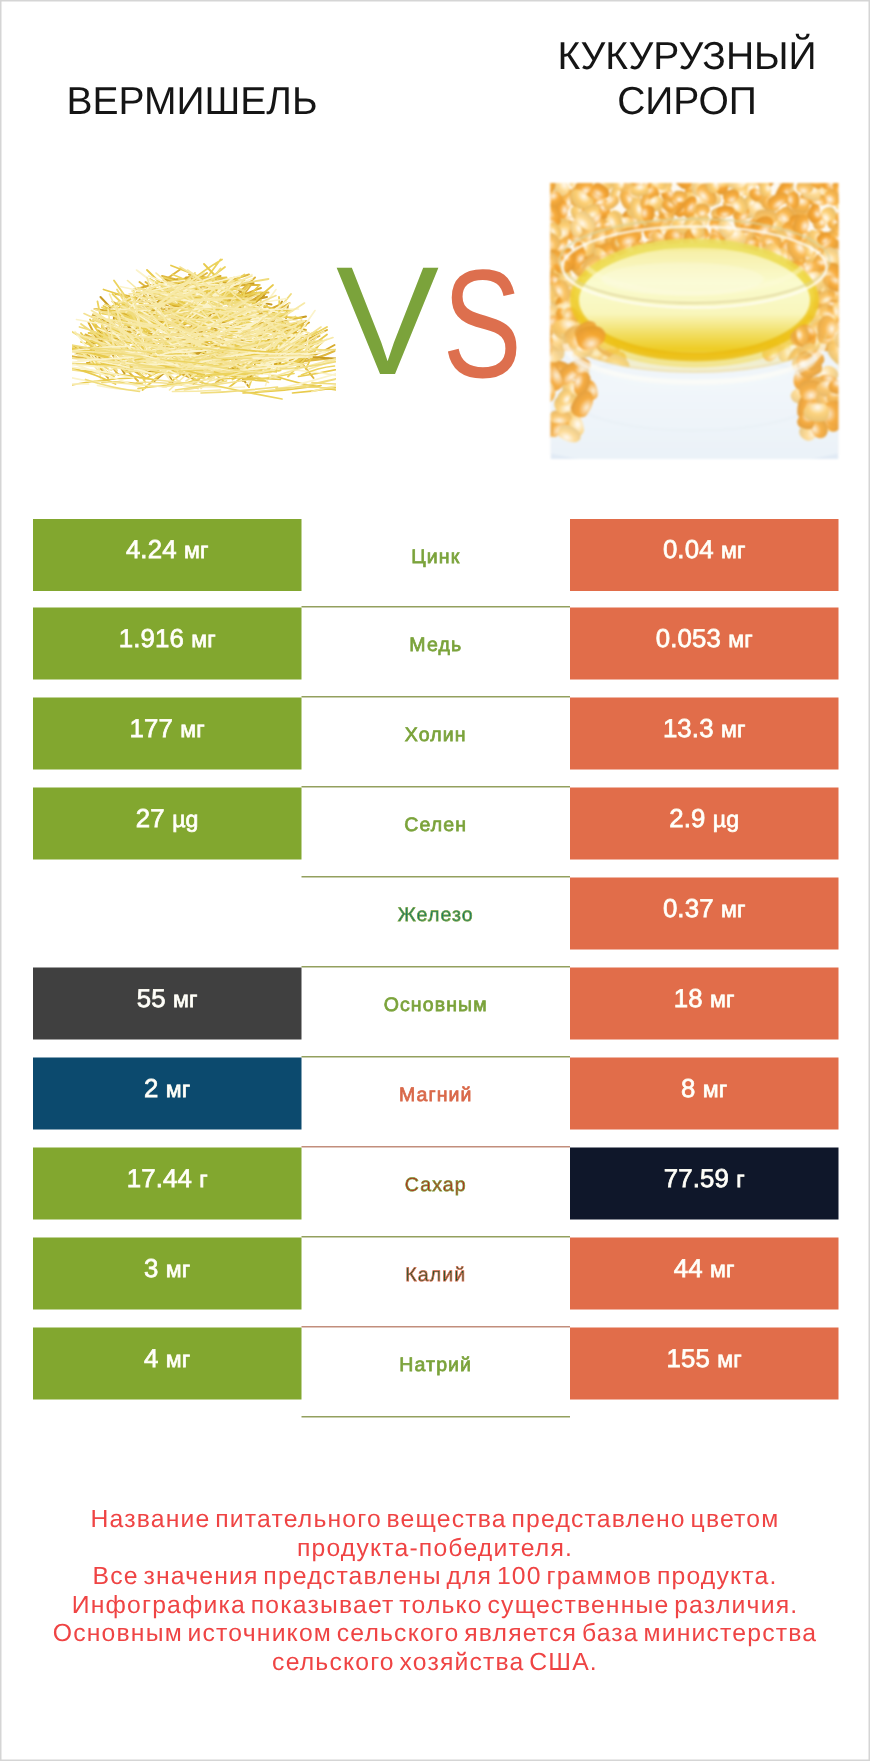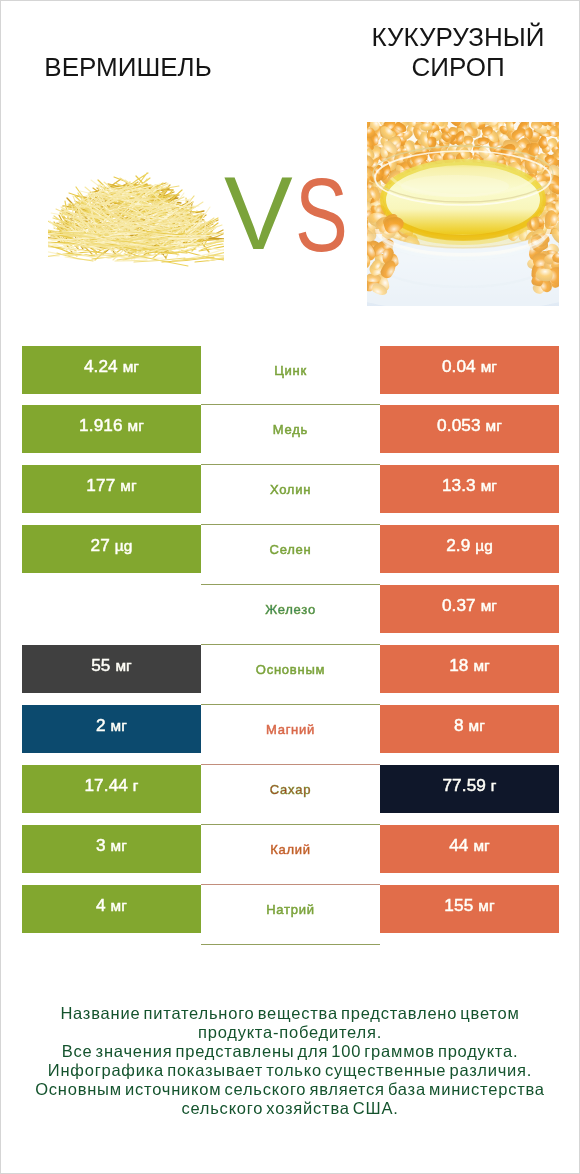--- a/index.html
+++ b/index.html
@@ -1135,40 +1135,40 @@
         </div>
         <div class="c-r" style="background:#0f172a">
           <span class="val">77.59 <span class="u">г</span></span>
         </div>
       </div>
       <div class="row">
         <div class="c-l" style="background:#82a72f">
           <span class="val">3 <span class="u">мг</span></span>
         </div>
         <div class="c-m" style="border-bottom-color:#c28e7c">
-          <span class="lbl" style="color:#a16207;-webkit-text-stroke:.5px #d9694a">Калий</span>
+          <span class="lbl" style="color:#14532d;-webkit-text-stroke:.5px #d9694a">Калий</span>
         </div>
         <div class="c-r" style="background:#e16d4a">
           <span class="val">44 <span class="u">мг</span></span>
         </div>
       </div>
       <div class="row">
         <div class="c-l" style="background:#82a72f">
           <span class="val">4 <span class="u">мг</span></span>
         </div>
         <div class="c-m" style="border-bottom-color:#93a05e">
           <span class="lbl" style="color:#7ba33b;-webkit-text-stroke:.5px #7ba33b">Натрий</span>
         </div>
         <div class="c-r" style="background:#e16d4a">
           <span class="val">155 <span class="u">мг</span></span>
         </div>
       </div>
     </div>
 
-  <div class="foot" style="color: #14532d;">
+  <div class="foot" style="color: #ef4444;">
       <div>Название питательного вещества представлено цветом</div>
       <div>продукта-победителя.</div>
       <div>Все значения представлены для 100 граммов продукта.</div>
       <div>Инфографика показывает только существенные различия.</div>
       <div>Основным источником сельского является база министерства</div>
       <div>сельского хозяйства США.</div>
     </div>
 </div>
 
 </body></html>

